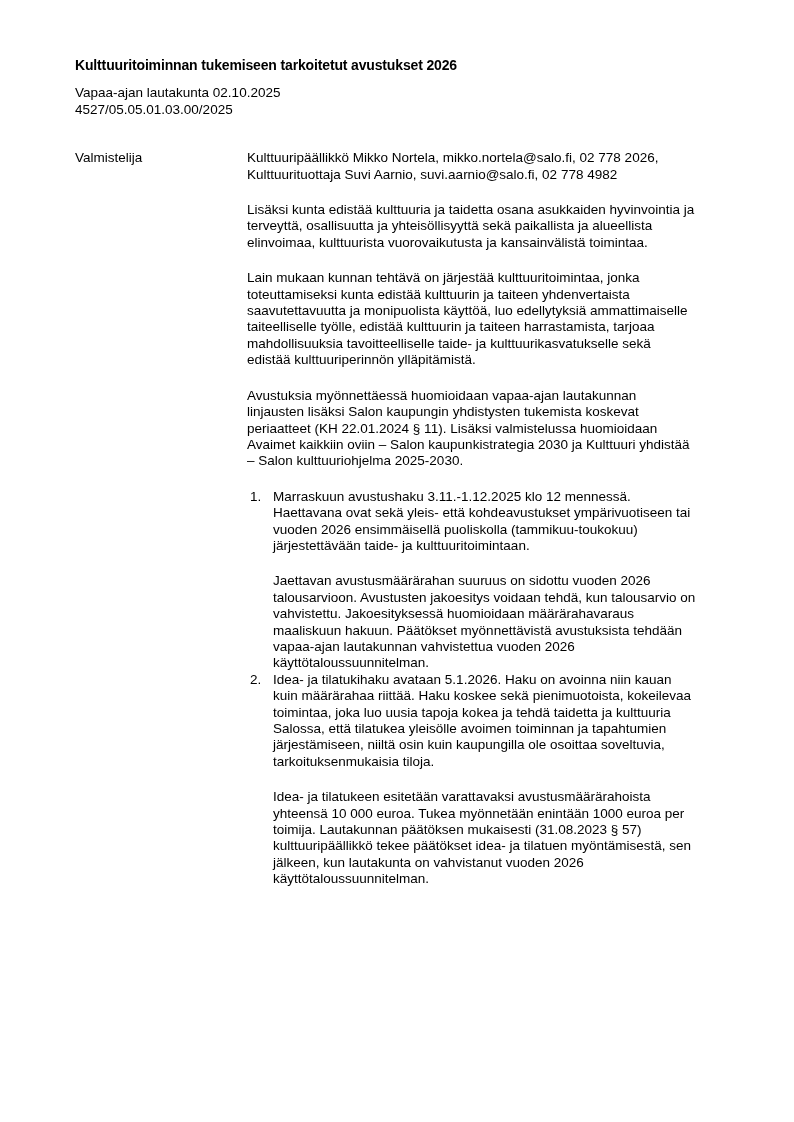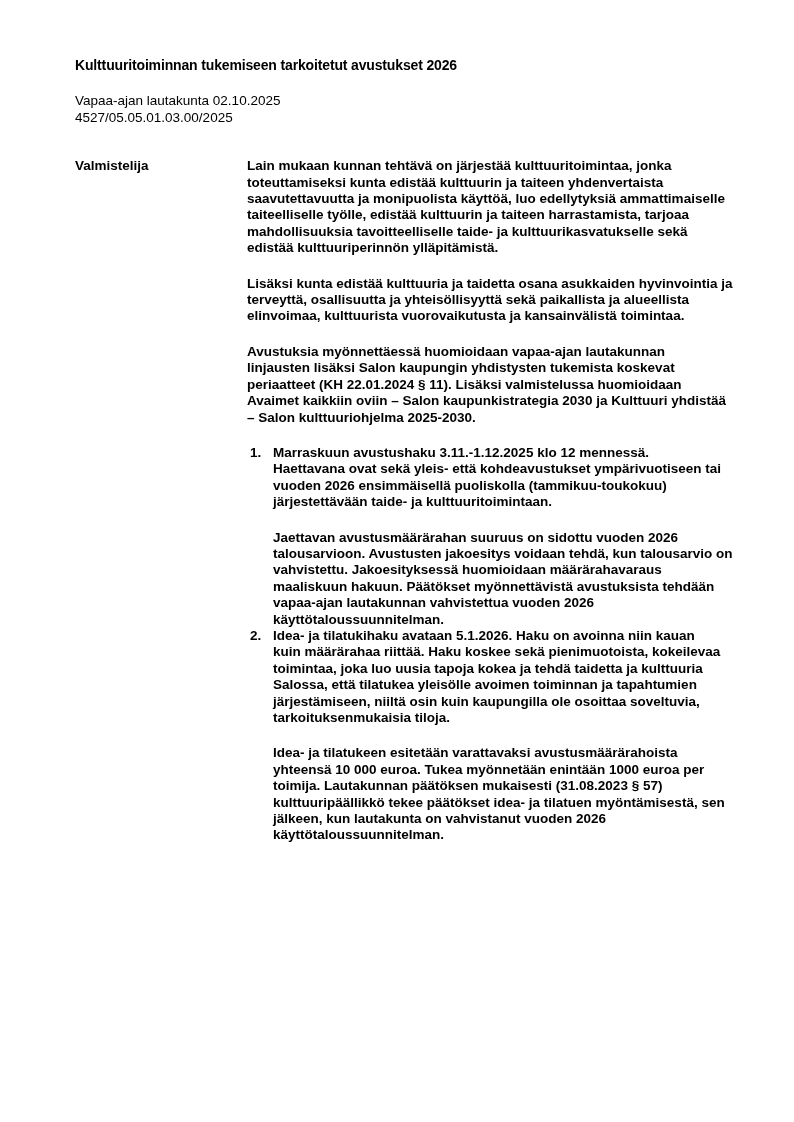--- a/index.html
+++ b/index.html
@@ -22,30 +22,29 @@
   }
   .doc-title {
     margin: 0;
     font-size: 14px;
     font-weight: bold;
     line-height: 16.4px;
     letter-spacing: -0.15px;
     white-space: pre;
   }
   .meta-block {
-    margin-top: 20px;
+    margin-top: 12px;
   }
   .meta-line {
     white-space: pre;
   }
   .body-row {
     display: flex;
     margin-top: 32px;
     align-items: flex-start;
-    font-weight: bold;
   }
   .side-label {
     width: 172px;
     flex-shrink: 0;
     white-space: pre;
   }
   .content-col {
     width: 507px;
     flex-shrink: 0;
   }
@@ -83,32 +82,34 @@
     <div class="meta-line">Vapaa-ajan lautakunta 02.10.2025</div>
     <div class="meta-line">4527/05.05.01.03.00/2025</div>
   </div>
 
   <div class="body-row">
 
     <div class="side-label">Valmistelija</div>
 
     <div class="content-col">
 
+      <p class="doc-par">Kulttuuripäällikkö Mikko Nortela, mikko.nortela@salo.fi, 02 778 2026,
+Kulttuurituottaja Suvi Aarnio, suvi.aarnio@salo.fi, 02 778 4982</p>
 
+
+      <p class="doc-par">Lisäksi kunta edistää kulttuuria ja taidetta osana asukkaiden hyvinvointia ja
+terveyttä, osallisuutta ja yhteisöllisyyttä sekä paikallista ja alueellista
+elinvoimaa, kulttuurista vuorovaikutusta ja kansainvälistä toimintaa.</p>
 
       <p class="doc-par">Lain mukaan kunnan tehtävä on järjestää kulttuuritoimintaa, jonka
 toteuttamiseksi kunta edistää kulttuurin ja taiteen yhdenvertaista
 saavutettavuutta ja monipuolista käyttöä, luo edellytyksiä ammattimaiselle
 taiteelliselle työlle, edistää kulttuurin ja taiteen harrastamista, tarjoaa
 mahdollisuuksia tavoitteelliselle taide- ja kulttuurikasvatukselle sekä
 edistää kulttuuriperinnön ylläpitämistä.</p>
-
-      <p class="doc-par">Lisäksi kunta edistää kulttuuria ja taidetta osana asukkaiden hyvinvointia ja
-terveyttä, osallisuutta ja yhteisöllisyyttä sekä paikallista ja alueellista
-elinvoimaa, kulttuurista vuorovaikutusta ja kansainvälistä toimintaa.</p>
 
 
       <p class="doc-par">Avustuksia myönnettäessä huomioidaan vapaa-ajan lautakunnan
 linjausten lisäksi Salon kaupungin yhdistysten tukemista koskevat
 periaatteet (KH 22.01.2024 § 11). Lisäksi valmistelussa huomioidaan
 Avaimet kaikkiin oviin – Salon kaupunkistrategia 2030 ja Kulttuuri yhdistää
 – Salon kulttuuriohjelma 2025-2030.</p>
 
 
       <div class="list-item">

